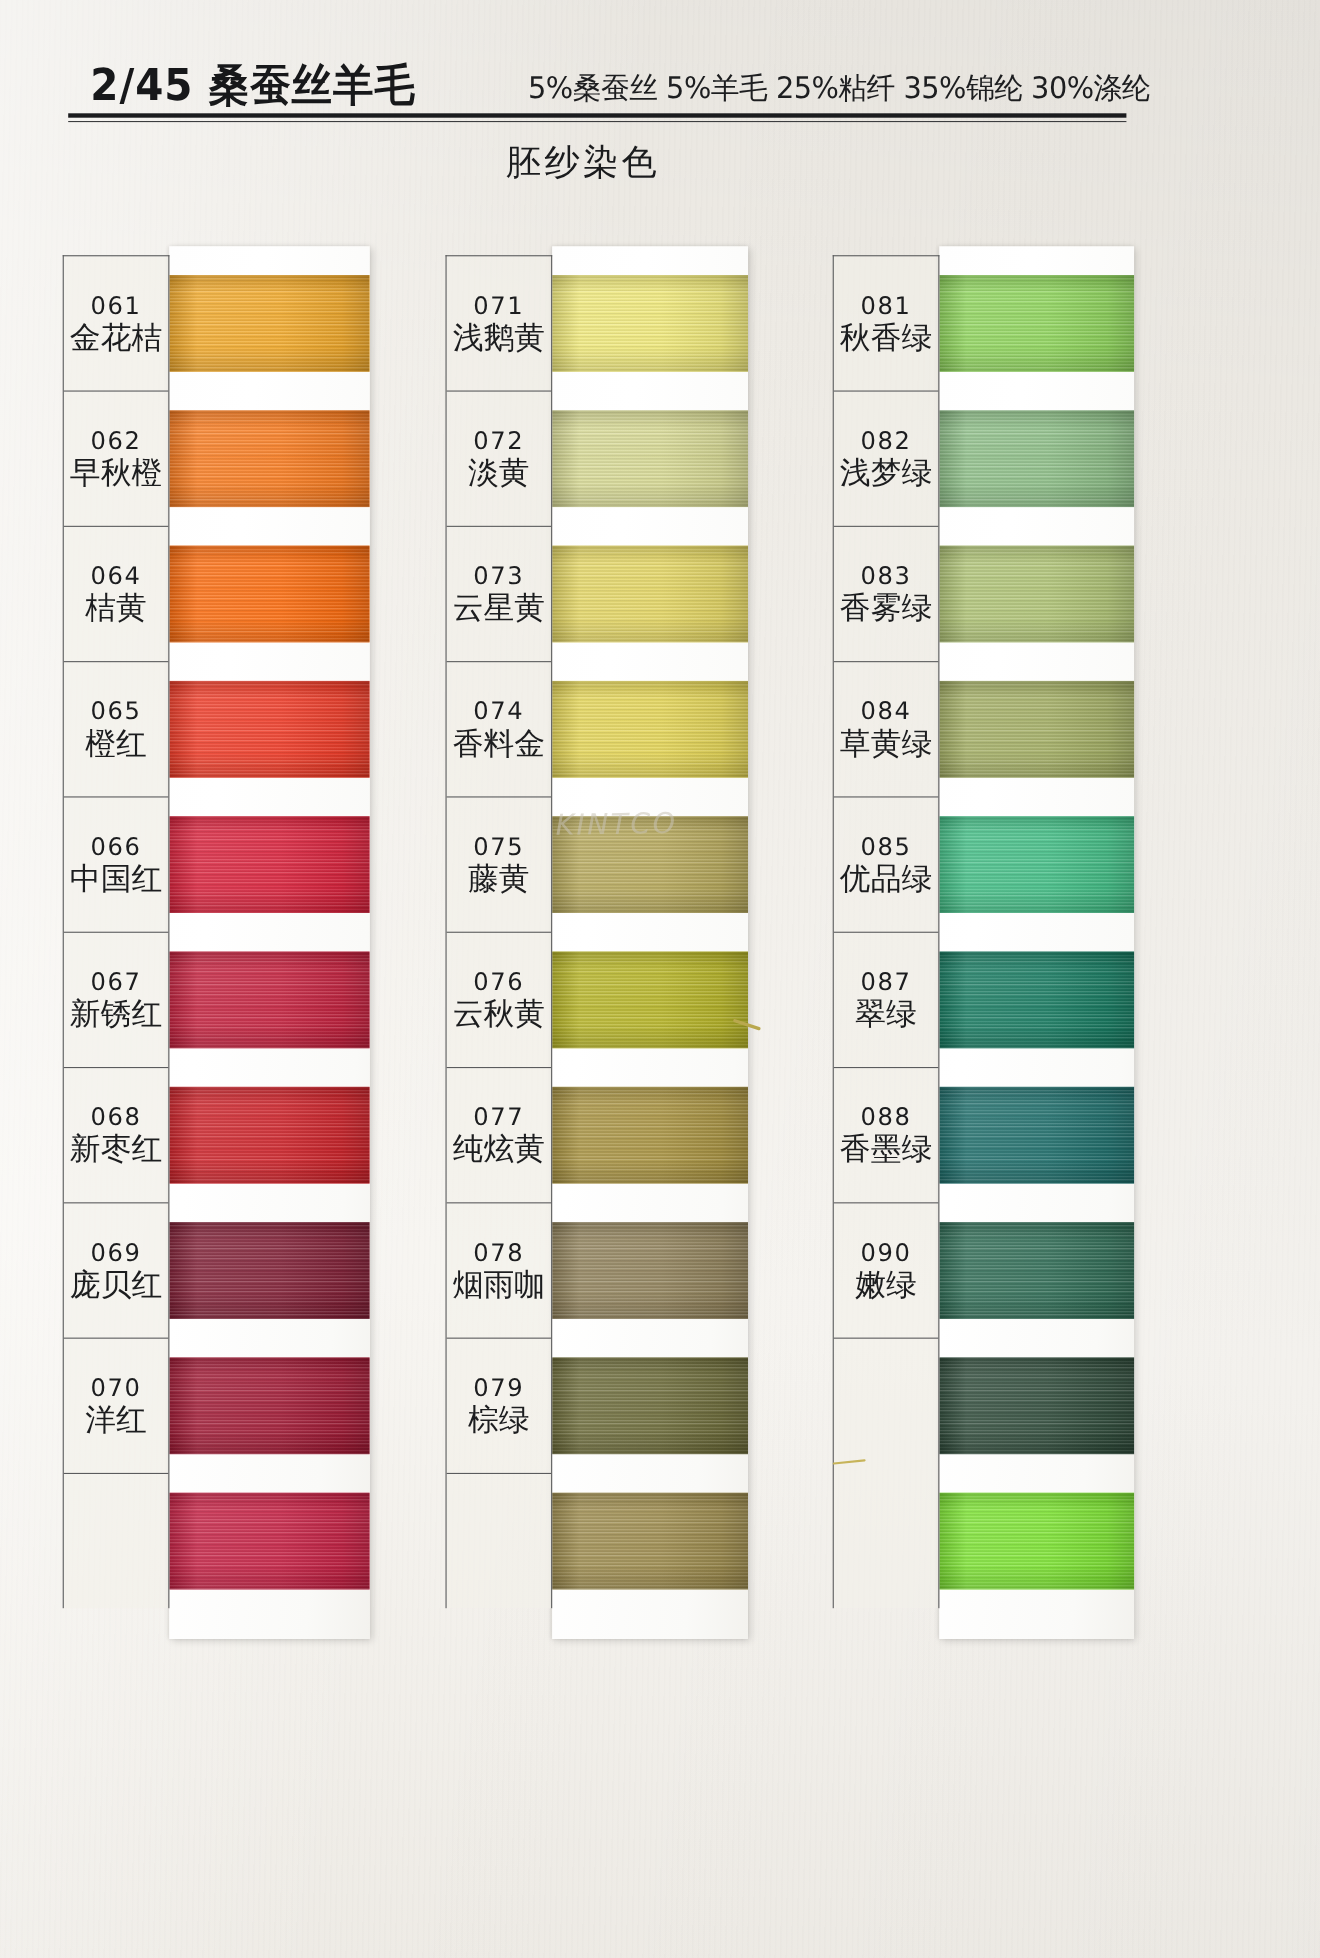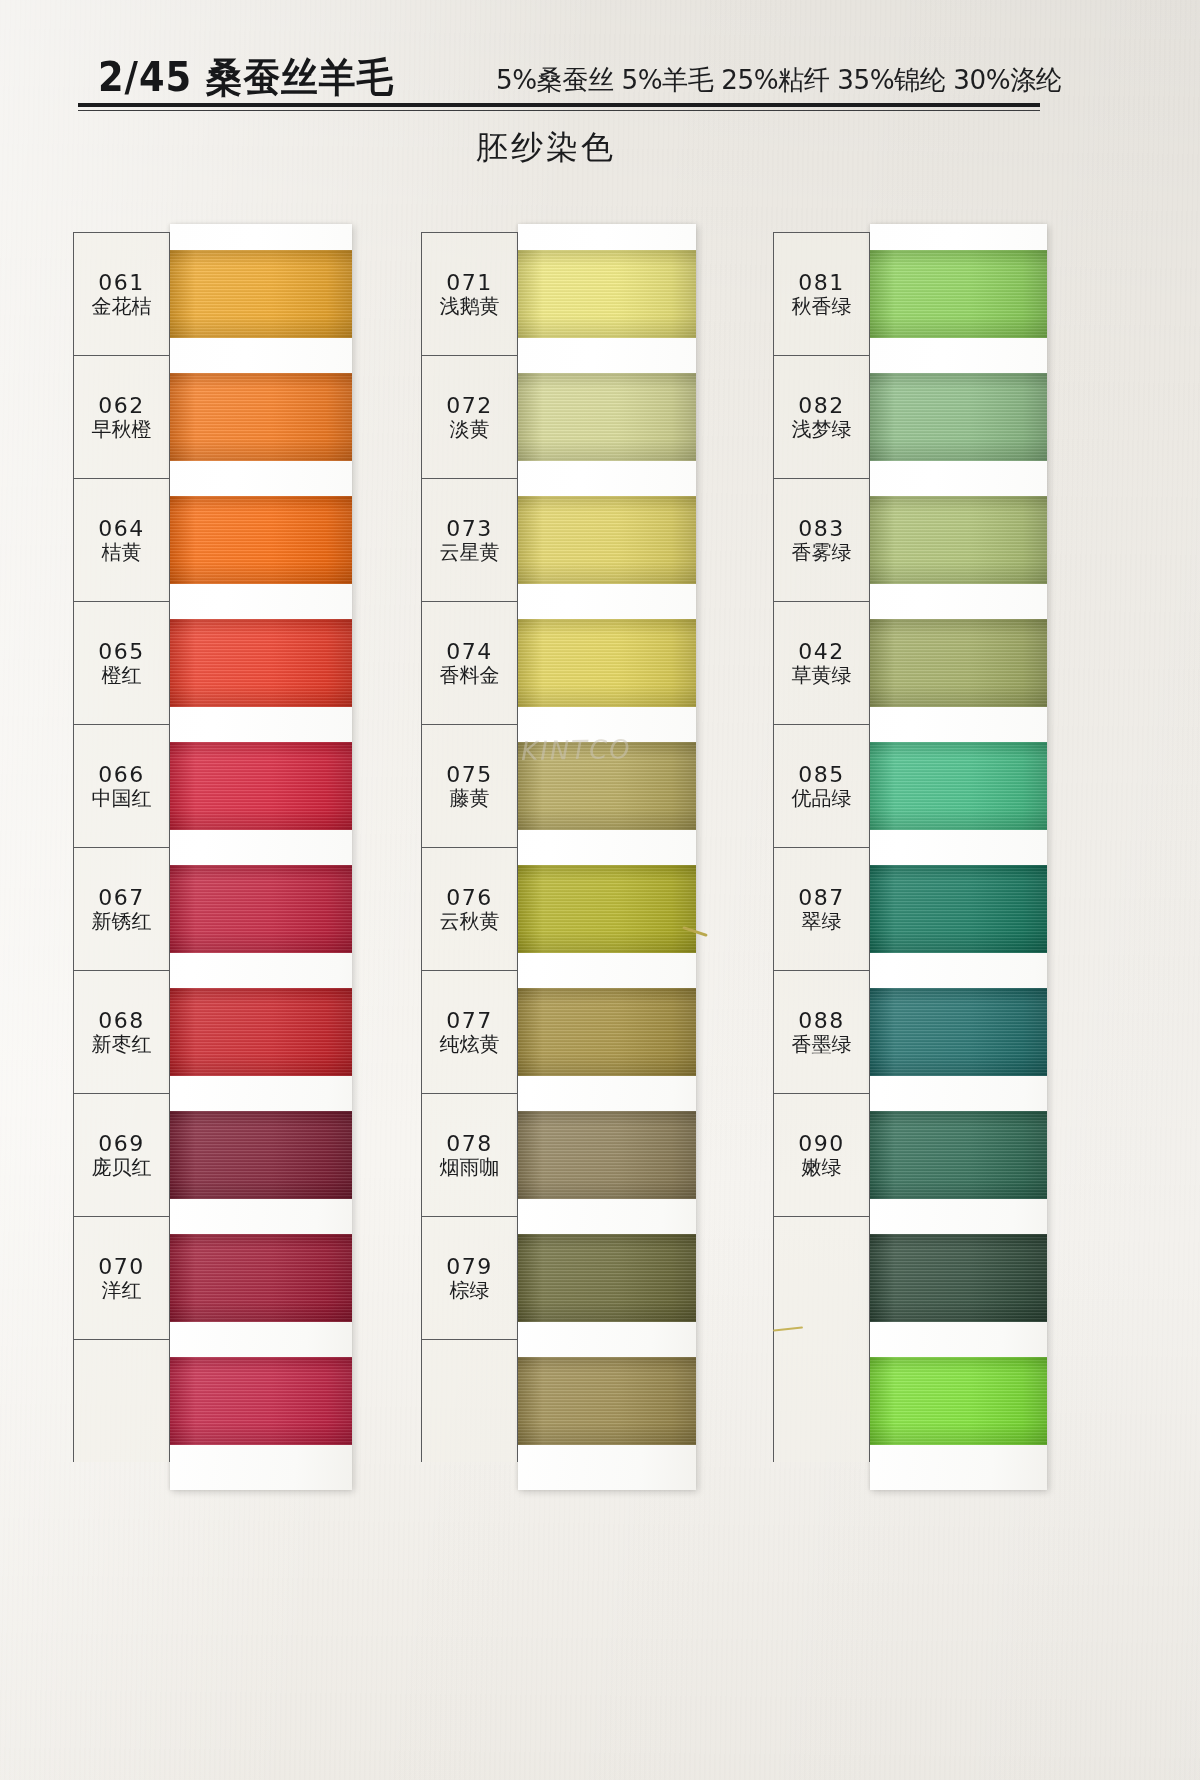--- a/index.html
+++ b/index.html
@@ -20,21 +20,21 @@
     inset: 0;
     background:
       linear-gradient(100deg, rgba(255,255,255,0.55) 0%, rgba(255,255,255,0.0) 40%, rgba(0,0,0,0.02) 100%),
       linear-gradient(7deg, rgba(0,0,0,0.025) 0%, rgba(255,255,255,0.35) 35%, rgba(0,0,0,0.02) 80%, rgba(0,0,0,0.05) 100%),
       repeating-linear-gradient(91deg, rgba(0,0,0,0.012) 0px, rgba(0,0,0,0.012) 1px, rgba(255,255,255,0.01) 2px, rgba(255,255,255,0.01) 5px),
       #f3f0ea;
     pointer-events: none;
   }
   #sheet {
     position: absolute;
-    left: 16px; top: 0;
+    left: 0; top: 0;
     width: 1060px;
     height: 1328px;
   }
 
   
   #header {
     position: absolute;
     left: 62px;
     top: 48px;
     width: 960px;
@@ -119,21 +119,21 @@
     justify-content: center;
     gap: 2px;
   }
   .label-code {
     font-size: 22px;
     color: #1c1d1f;
     letter-spacing: 1.5px;
     line-height: 1.05;
   }
   .label-name {
-    font-size: 20px;
+    font-size: 28px;
     color: #1c1d1f;
     letter-spacing: 0px;
     line-height: 1.05;
     white-space: nowrap;
   }
 
   
   .card-strip {
     position: absolute;
     top: -8px;
@@ -426,21 +426,21 @@
         </div>
         <div class="label-cell">
           <div class="label-code">082</div>
           <div class="label-name">浅梦绿</div>
         </div>
         <div class="label-cell">
           <div class="label-code">083</div>
           <div class="label-name">香雾绿</div>
         </div>
         <div class="label-cell">
-          <div class="label-code">042</div>
+          <div class="label-code">084</div>
           <div class="label-name">草黄绿</div>
         </div>
         <div class="label-cell">
           <div class="label-code">085</div>
           <div class="label-name">优品绿</div>
         </div>
         <div class="label-cell">
           <div class="label-code">087</div>
           <div class="label-name">翠绿</div>
         </div>

